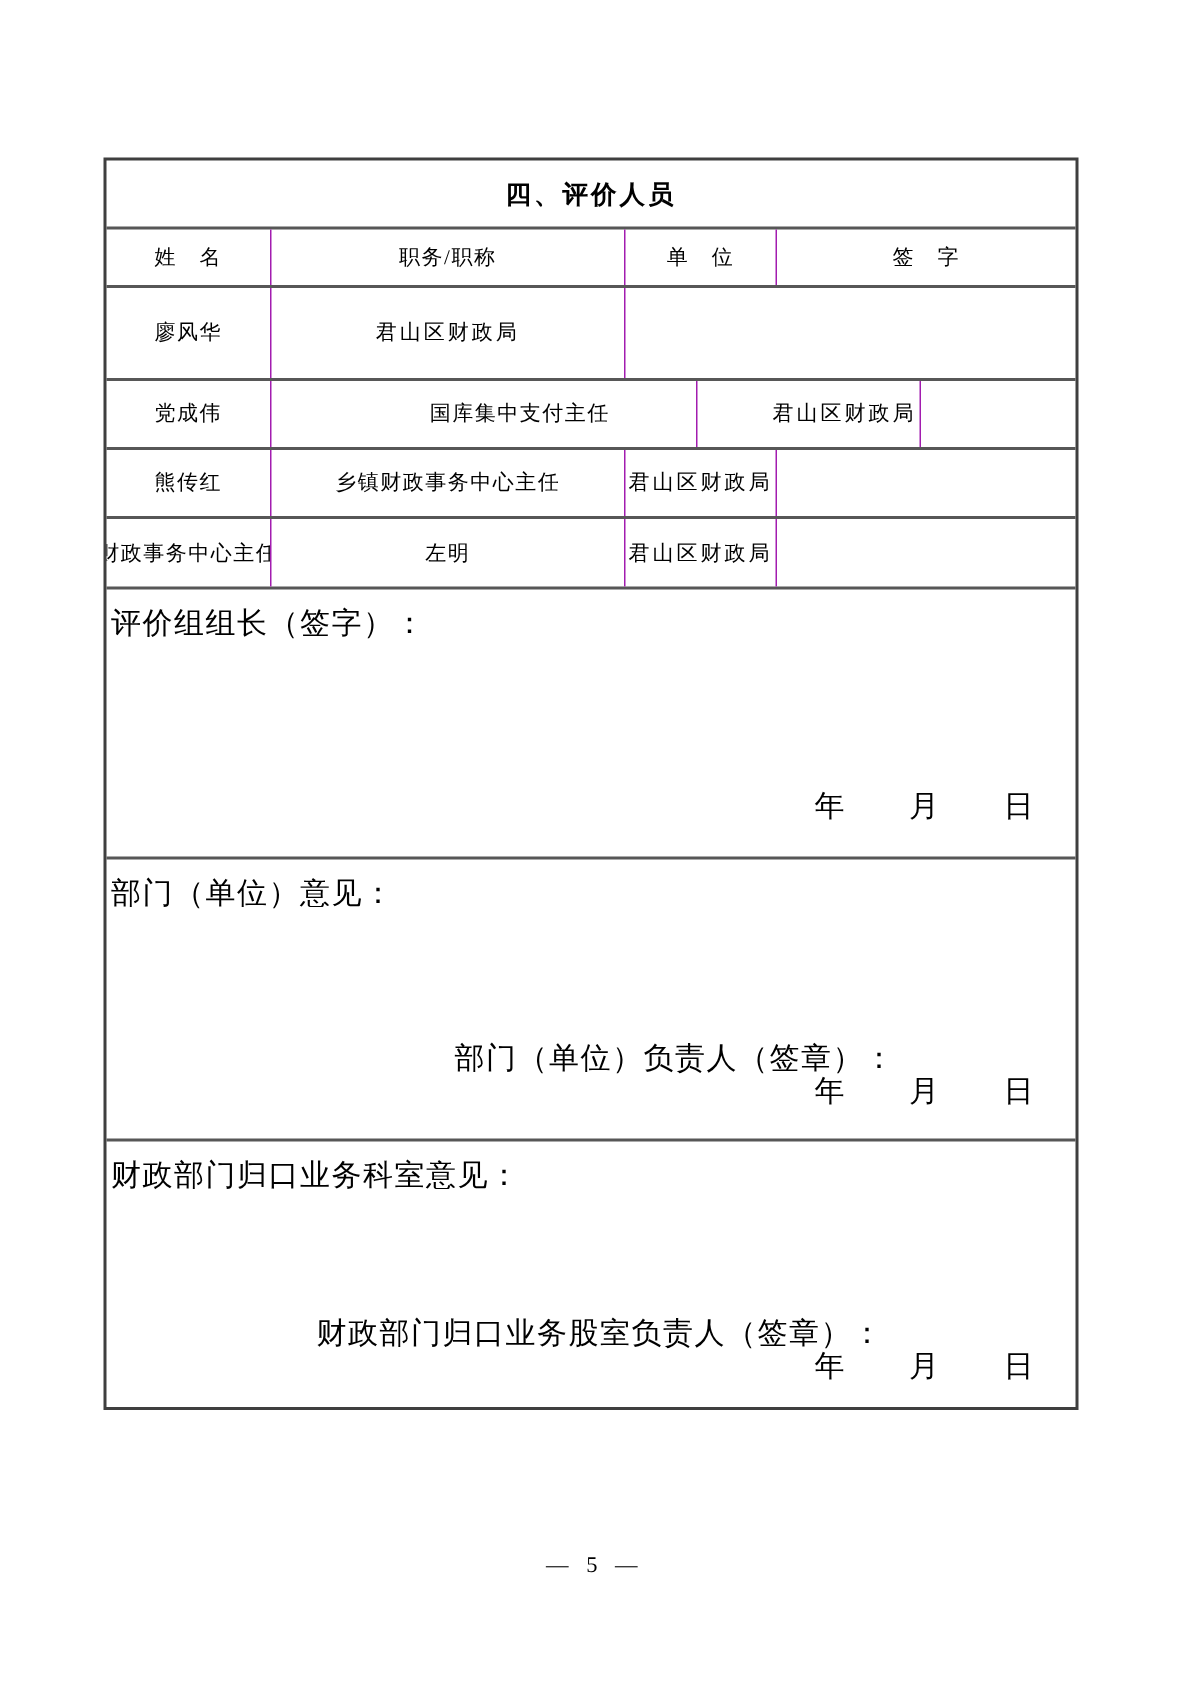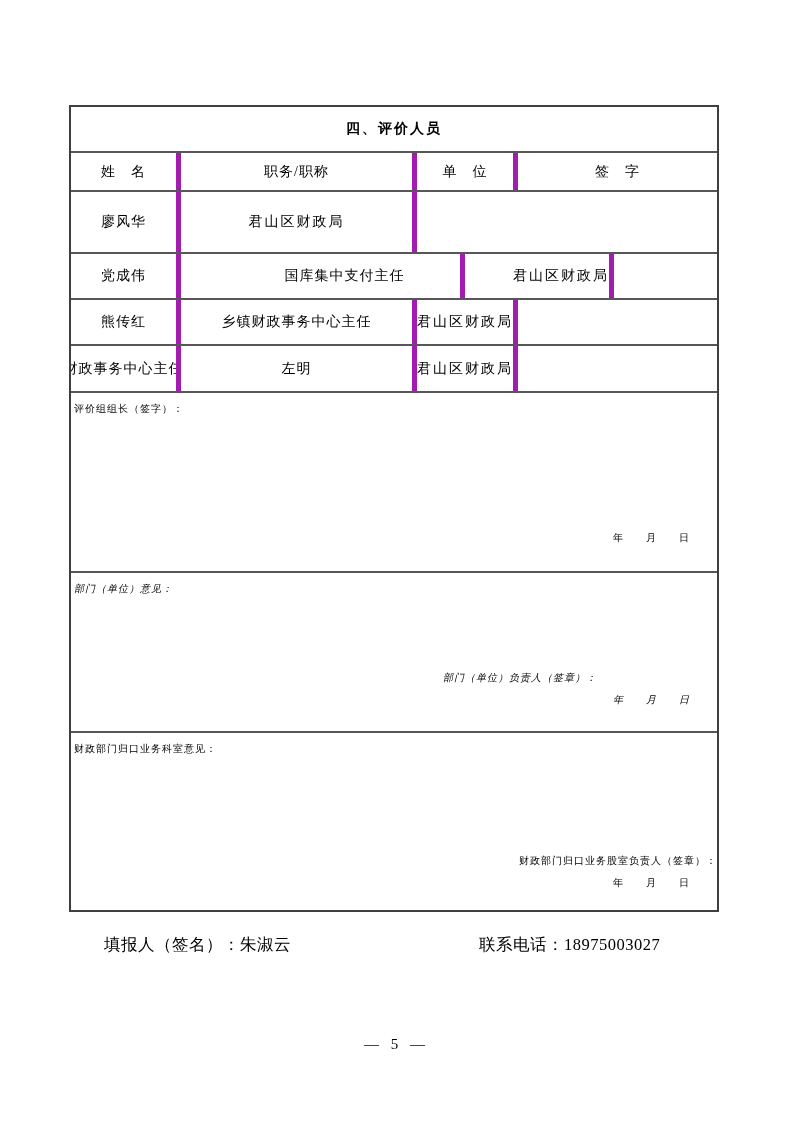--- a/index.html
+++ b/index.html
@@ -29,71 +29,71 @@
   }
   .t-title {
     height: 46px;
     box-sizing: border-box;
     border-bottom: 2px solid #575757;
     display: flex;
     align-items: center;
     justify-content: center;
     font-family: "Liberation Sans", "DejaVu Sans", sans-serif;
     font-weight: bold;
-    font-size: 14px;
+    font-size: 17px;
     letter-spacing: 2px;
   }
   .t-grid-row {
     display: grid;
     grid-template-columns: 110px 236px 101px 1fr;
     box-sizing: border-box;
     border-bottom: 2px solid #575757;
   }
   .t-grid-row .cell {
     display: flex;
     align-items: center;
     justify-content: center;
     font-size: 14px;
     letter-spacing: 1px;
     box-sizing: border-box;
     overflow: hidden;
     white-space: nowrap;
   }
-  .t-grid-row .cell.v-border { border-right: 5px solid #a21caf; text-align: right; }
+  .t-grid-row .cell.v-border { border-right: 1px solid #a21caf; text-align: right; }
   .t-header { height: 39px; }
   .t-row-1 { height: 62px; }
   .t-row-2 { height: 46px; gap: 48px; }
   .t-row-3 { height: 46px; }
   .t-row-4 { height: 47px; }
   .cell.unit { letter-spacing: 2px; padding: 0 1px; }
 
   
   .t-section {
     box-sizing: border-box;
     border-bottom: 2px solid #575757;
     display: flex;
     flex-direction: column;
-    font-size: 10px;
+    font-size: 20px;
   }
   .t-section.last { border-bottom: none; gap: 20px; }
   .sec-s1 { height: 180px; }
-  .sec-s2 { height: 160px; font-style: italic; }
+  .sec-s2 { height: 188px; }
   .sec-s3 { height: 177px; }
   .sec-label {
     margin: 9px 0 0 3px;
     letter-spacing: 1px;
   }
   .sec-bottom { margin-top: auto; }
   .signer-line {
     text-align: right;
     letter-spacing: 1px;
     line-height: 22px;
   }
   .signer-line.s2 { padding-right: 120px; }
-  .signer-line.s3 { }
+  .signer-line.s3 { padding-right: 128px; }
   .date-line {
     text-align: right;
     letter-spacing: 1px;
     line-height: 22px;
   }
   .date-line.s1 { padding-right: 27px; margin-bottom: 22px; }
   .date-line.s2 { padding-right: 27px; margin-bottom: 20px; }
   .date-line.s3 { padding-right: 27px; margin-bottom: 16px; }
 
   
@@ -180,20 +180,16 @@
     <div class="t-section sec-s3 last">
       <div class="sec-label">财政部门归口业务科室意见：</div>
       <div class="sec-bottom">
         <div class="signer-line s3">财政部门归口业务股室负责人（签章）：</div>
         <div class="date-line s3">年　　月　　日</div>
       </div>
     </div>
 
   </div>
 
-  <div class="footer-line">
-    <span class="filler">填报人（签名）：朱淑云</span>
-    <span class="phone">联系电话：18975003027</span>
-  </div>
 
   <div class="page-number">— 5 —</div>
 
 </div>
 
 </body></html>

